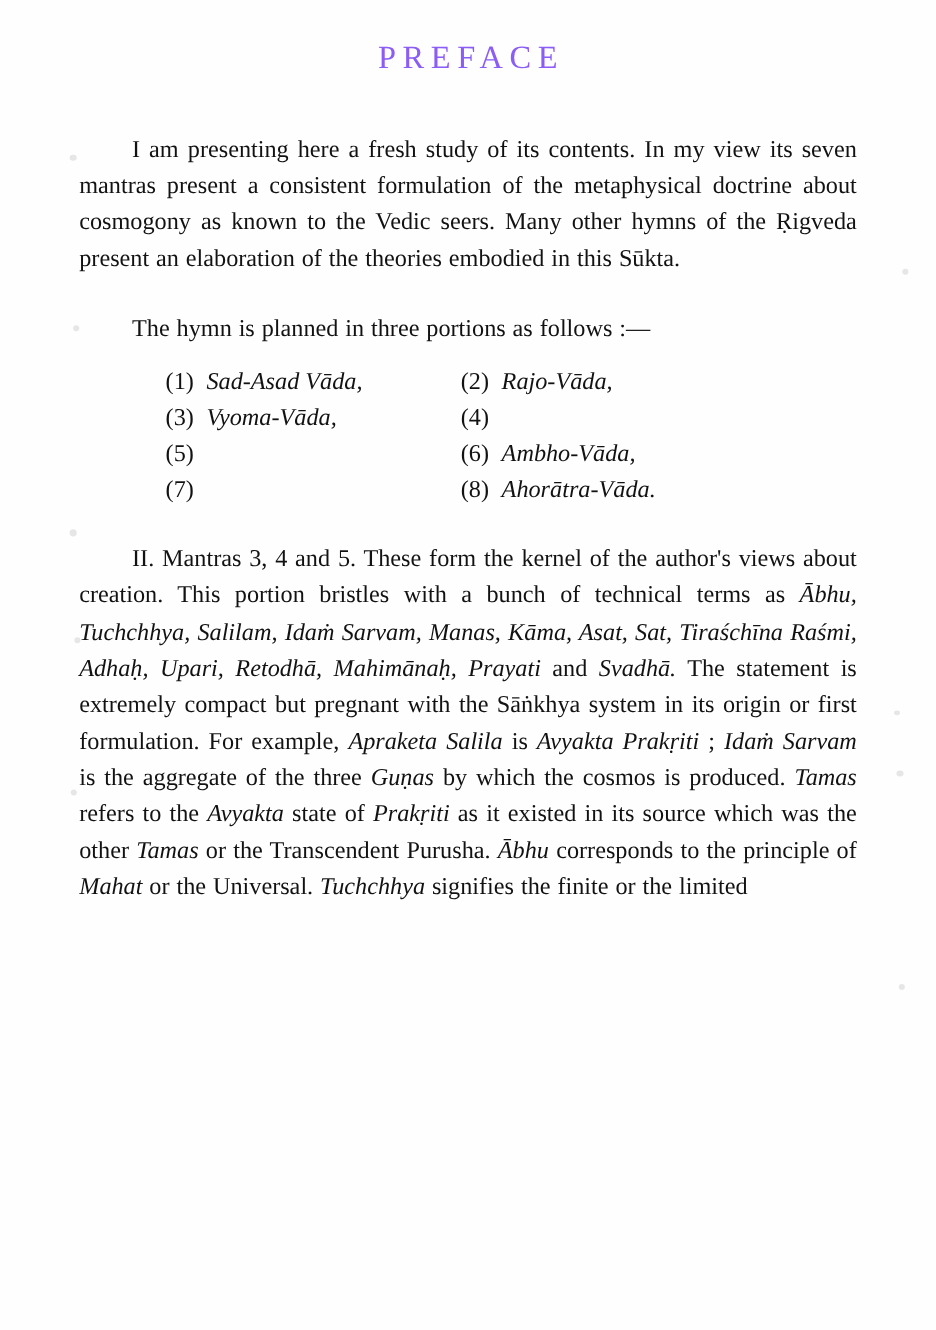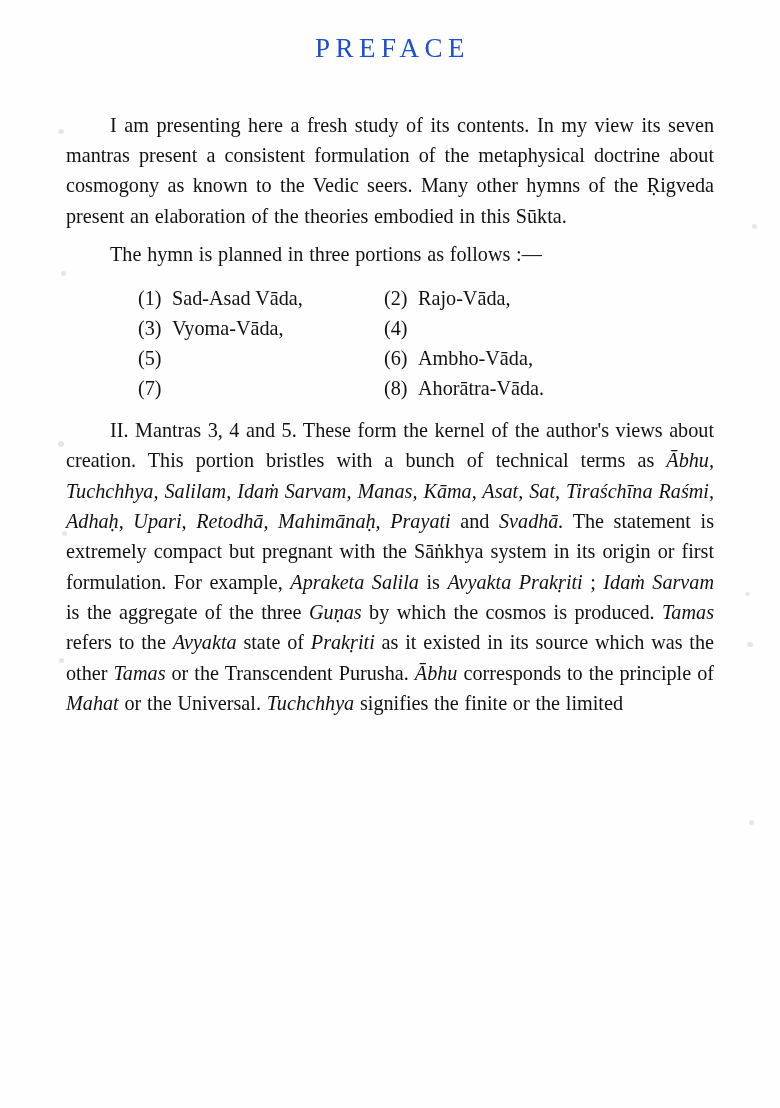--- a/index.html
+++ b/index.html
@@ -30,37 +30,37 @@
     width: 648px;
   }
   .page-title {
     text-align: center;
     font-size: 27px;
     letter-spacing: 5.5px;
     font-weight: 400;
     margin: 0 0 46px 0;
     padding-left: 5px;
     line-height: 1.1;
-    color: #1d4ed8;
+    color: #8b5cf6;
   }
   p.para {
     margin: 0 0 0 0;
     font-size: 20.2px;
     line-height: 30.3px;
     text-align: justify;
     text-indent: 44px;
     -webkit-hyphens: none;
     hyphens: none;
     word-spacing: 0.7px;
   }
   p.gap {
     margin-top: 1px;
   }
   p.gap-sm {
-    margin-top: 8px;
+    margin-top: 28px;
   }
   
   p.para::after {
     content: "";
     display: inline-block;
     width: 100%;
   }
   p.nostretch::after { content: none; display: none; }
 
   .vada-list {
@@ -78,20 +78,21 @@
     white-space: nowrap;
   }
   .vada-cell.col1 { width: 310px; padding-left: 72px; box-sizing: border-box; }
   .vada-cell.col2 { width: 300px; padding-left: 8px; box-sizing: border-box; }
   .vada-num {
     display: inline-block;
     min-width: 34px;
     font-style: normal;
   }
   .vada-term {
+    font-style: italic;
   }
   i.term { font-style: italic; }
   .stain {
     position: absolute;
     border-radius: 50%;
     background: #c9c9c9;
     opacity: 0.45;
     pointer-events: none;
   }
 </style>

